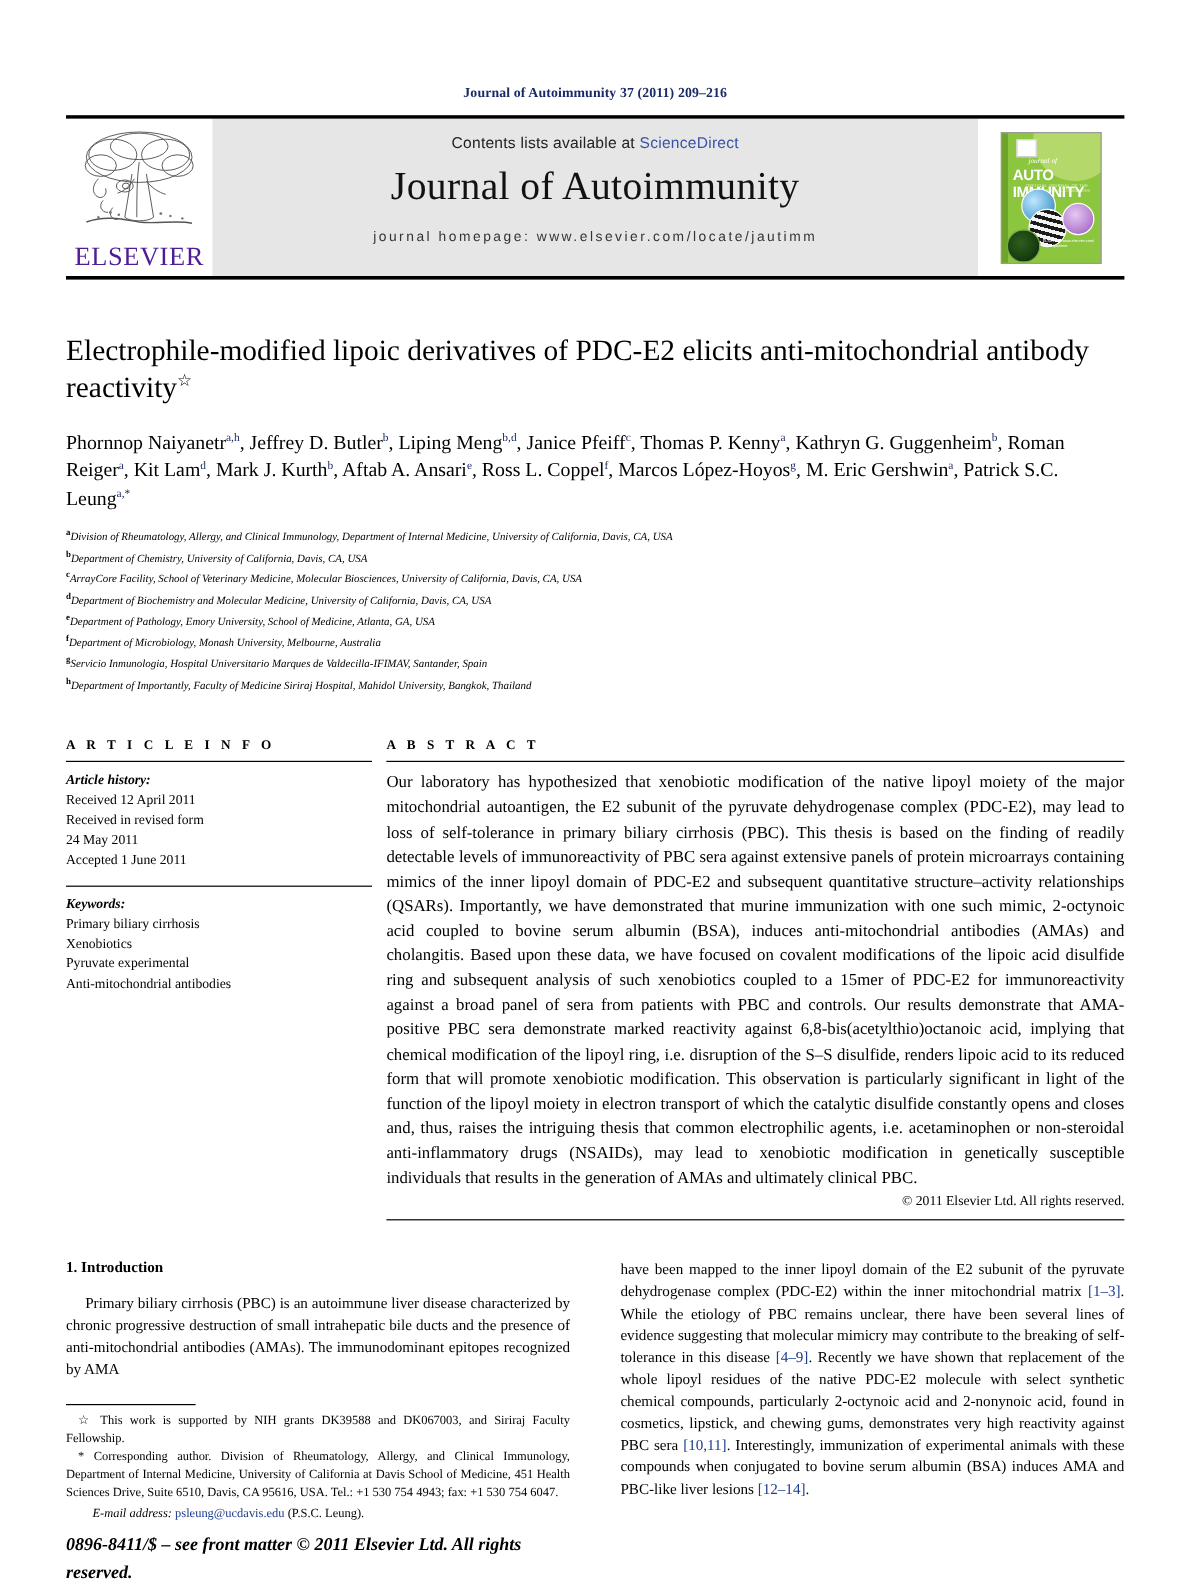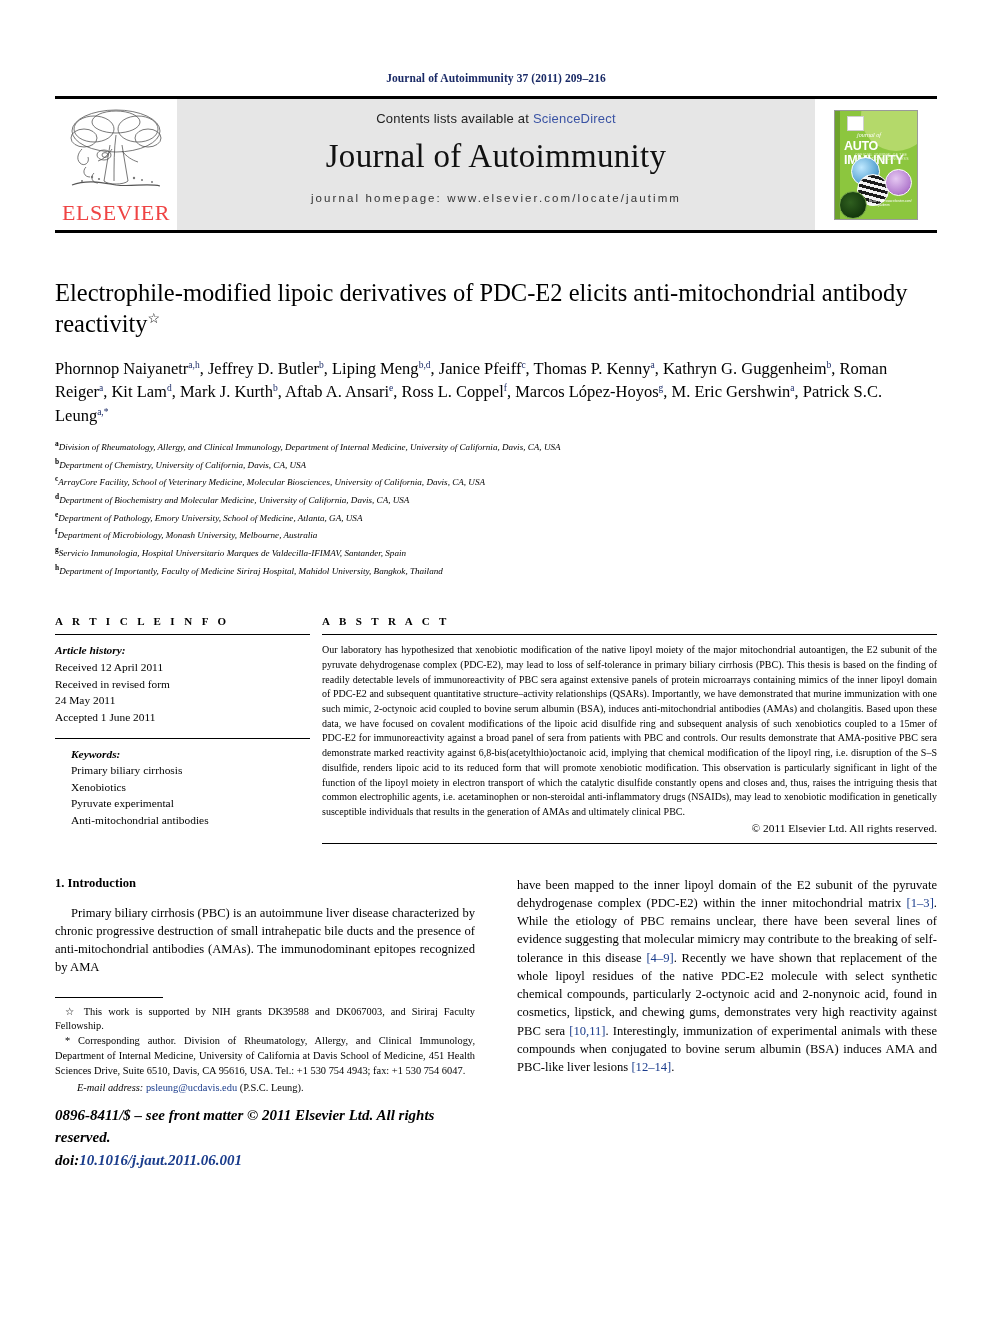--- a/index.html
+++ b/index.html
@@ -89,21 +89,21 @@
     font-size: 11.5px;
     color: #333;
     margin-top: 17px;
     letter-spacing: 2.1px;
   }
 
   
   .elsevier-logo { width: 104px; }
   .elsevier-word {
     font-family: "Liberation Serif", serif;
-    color: #ef4444;
+    color: #4c1d95;
     font-size: 22px;
     letter-spacing: 0.5px;
     text-align: center;
     line-height: 1;
     margin-top: 1px;
   }
   
   .cover-thumb {
     width: 82px;
     height: 108px;
@@ -219,27 +219,26 @@
     font-size: 11.4px;
     line-height: 1.46;
     margin-top: 7px;
   }
   .history .lbl { font-style: italic; font-weight: bold; }
   .keywords {
     font-family: "Liberation Serif", serif;
     font-size: 11.4px;
     line-height: 1.46;
     margin-top: 7px;
-    margin-left: 16px;
   }
   .keywords .lbl { font-style: italic; font-weight: bold; }
 
   .abstract-body {
     font-family: "Liberation Serif", serif;
-    font-size: 10px;
+    font-size: 14px;
     line-height: 1.47;
     text-align: justify;
     margin-top: 8px;
   }
   .abstract-copy {
     text-align: right;
     font-family: "Liberation Serif", serif;
     font-size: 11.4px;
     margin-top: 2px;
   }

